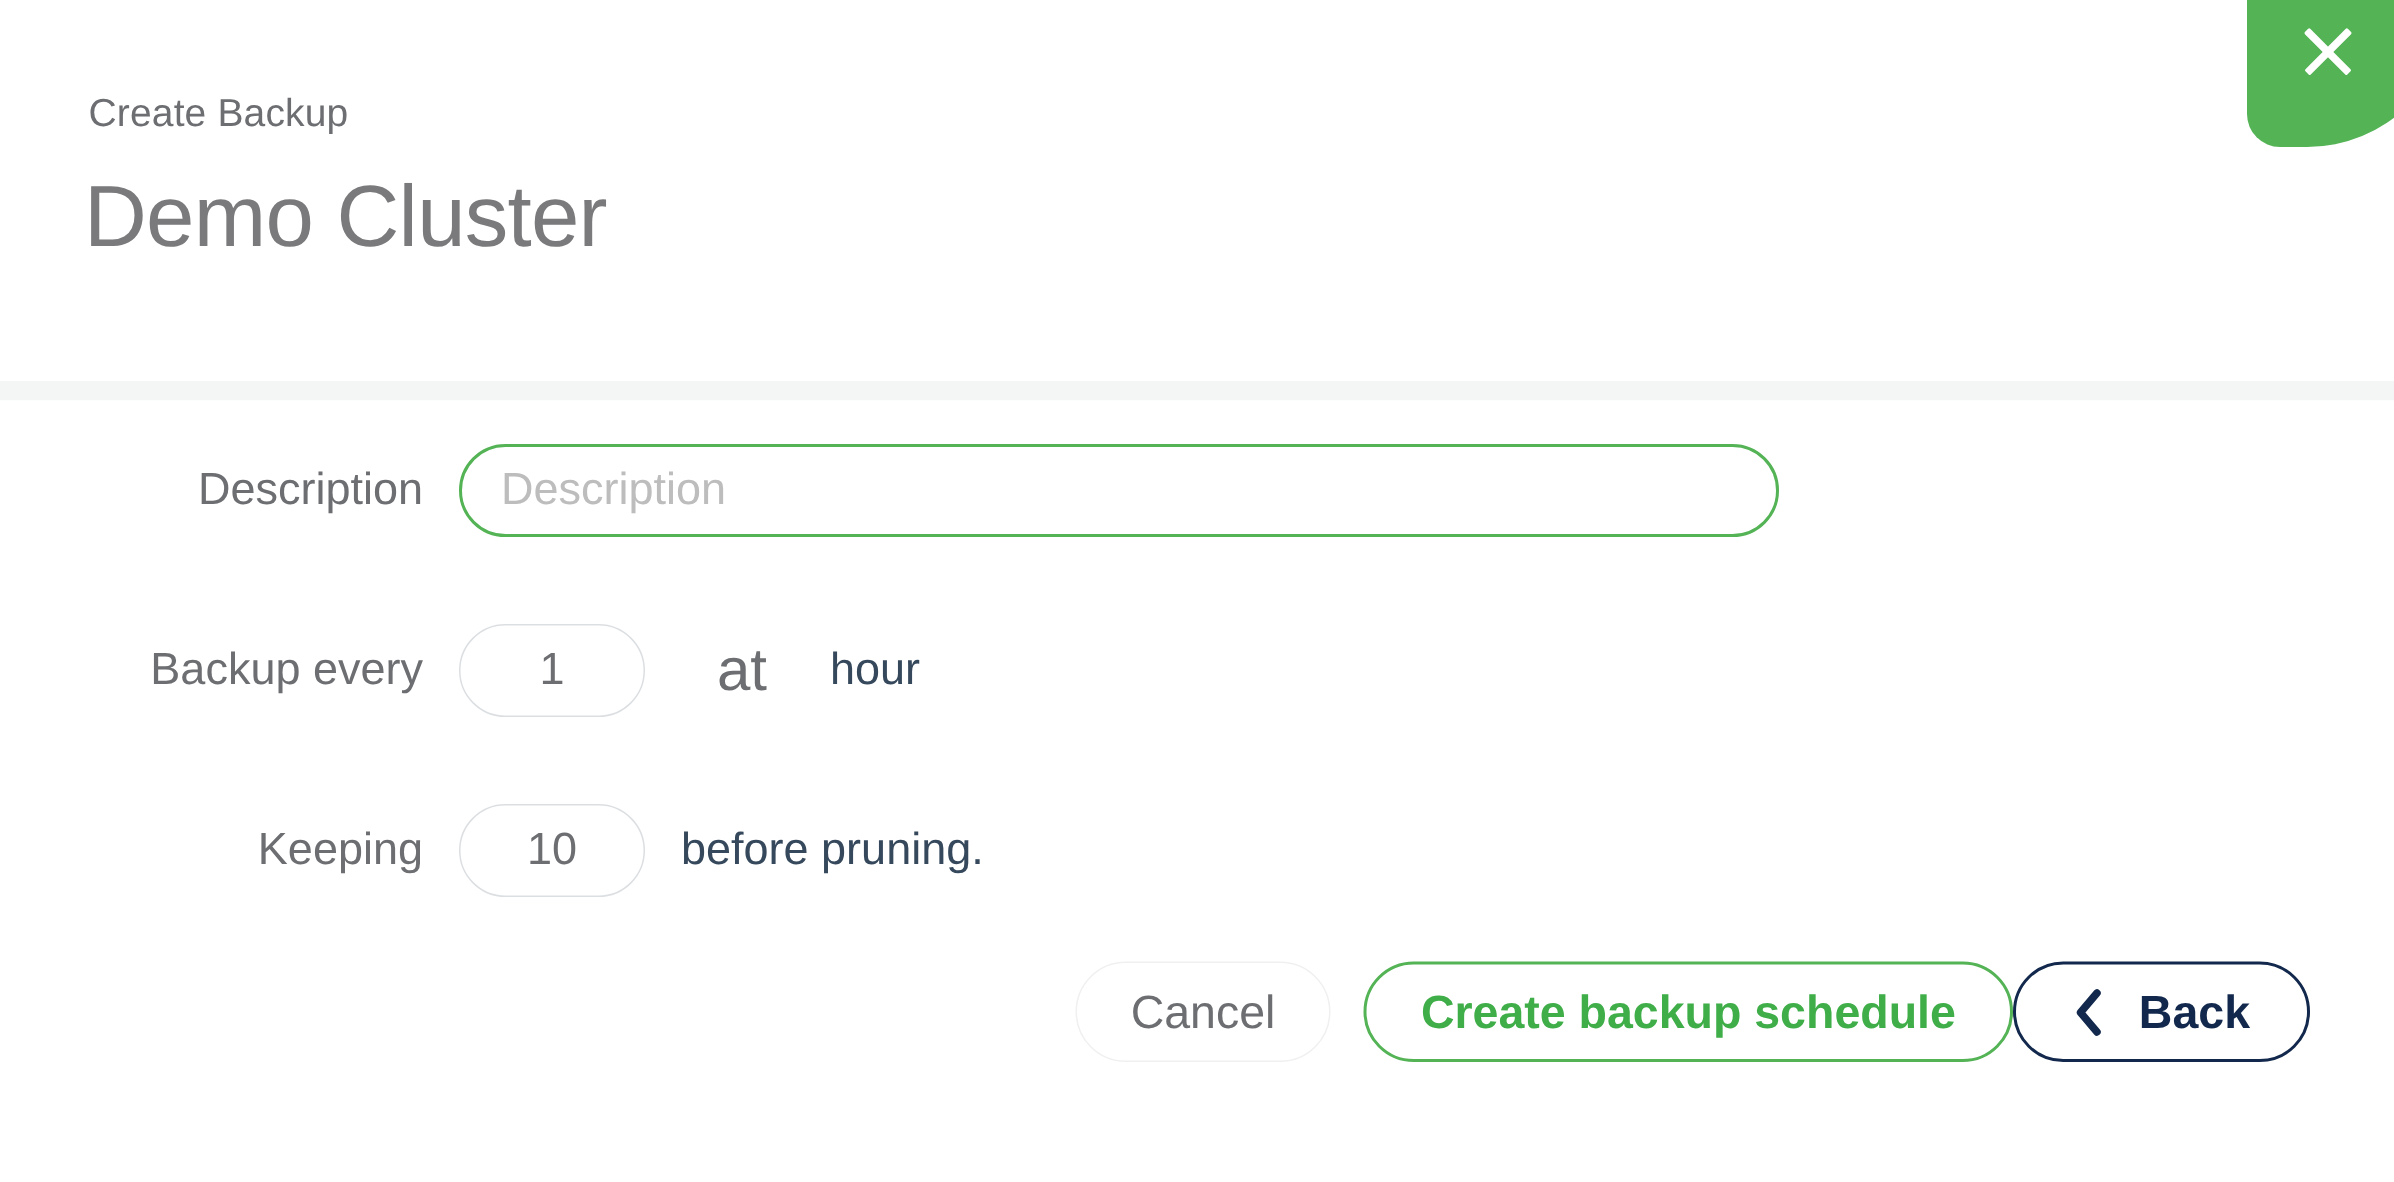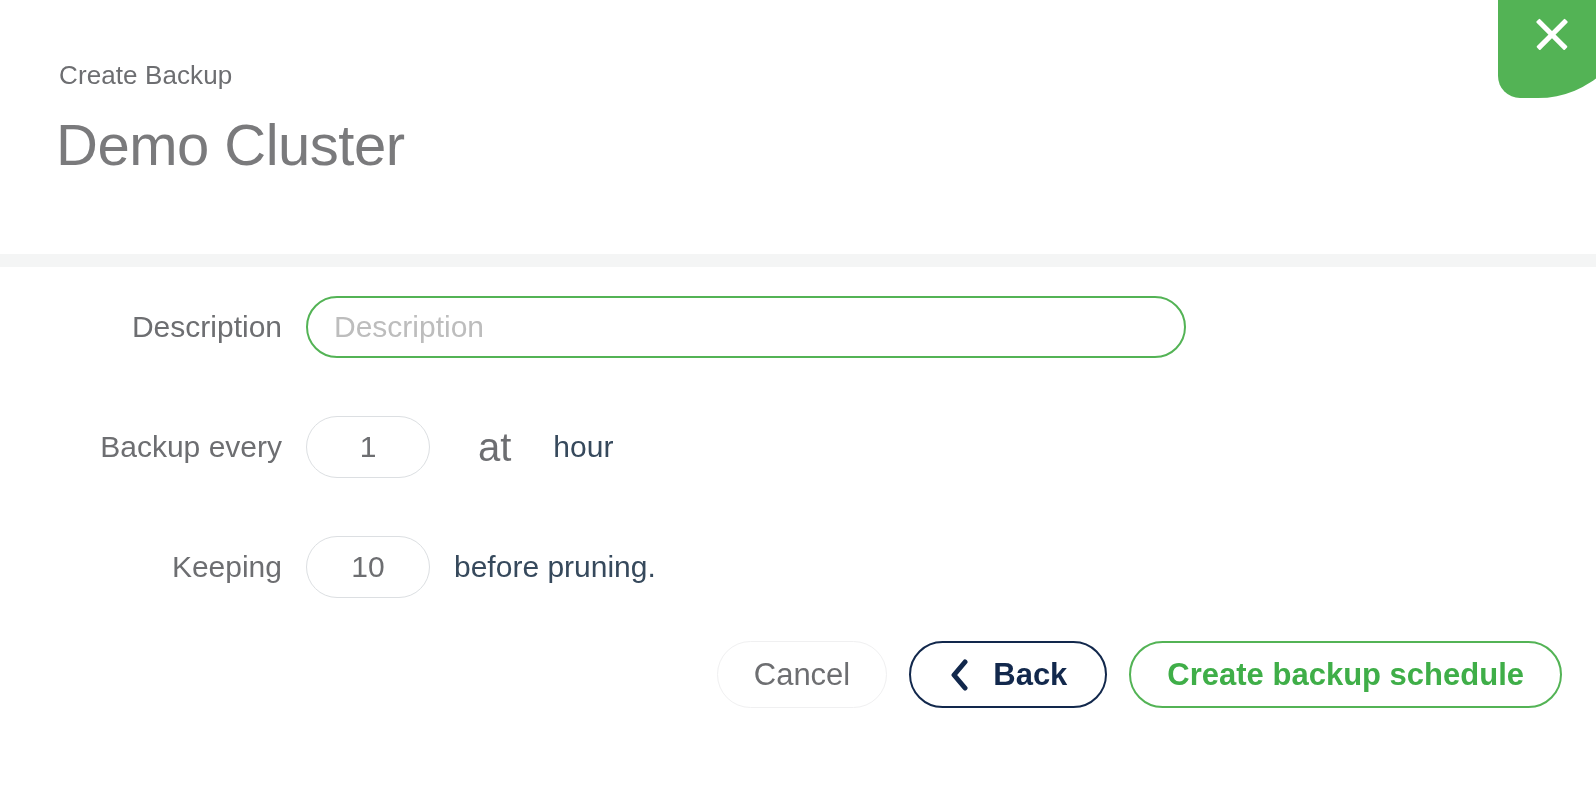--- a/index.html
+++ b/index.html
@@ -290,24 +290,24 @@
       <input class="pill pill-num" type="text" value="10" style="">
 
       <span class="gap-24"></span>
 
       <span class="inline-strong">before pruning.</span>
     </div>
 
     <div class="actions">
       <button class="btn btn-cancel">Cancel</button>
 
+      <button class="btn btn-create">Create backup schedule</button>
+
       <button class="btn btn-back">
         <svg class="chevron-left" viewBox="0 0 20 32">
           <path d="M16 3 L5 16 L16 29" fill="none" stroke="#12284c" stroke-width="5" stroke-linecap="round" stroke-linejoin="round"></path>
         </svg>
         <span>Back</span>
       </button>
-
-      <button class="btn btn-create">Create backup schedule</button>
     </div>
 
   </div>
 </div>
 
 </body></html>

